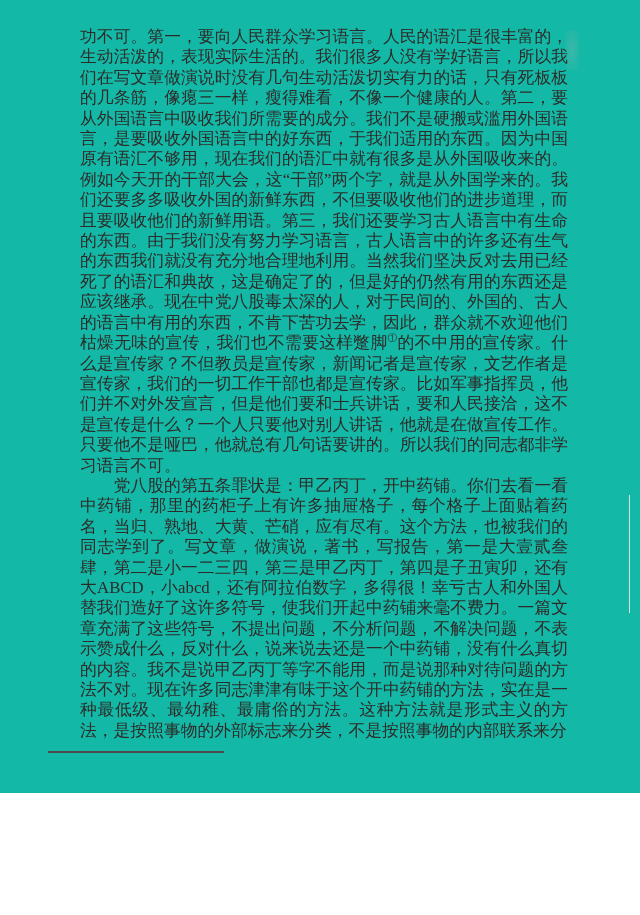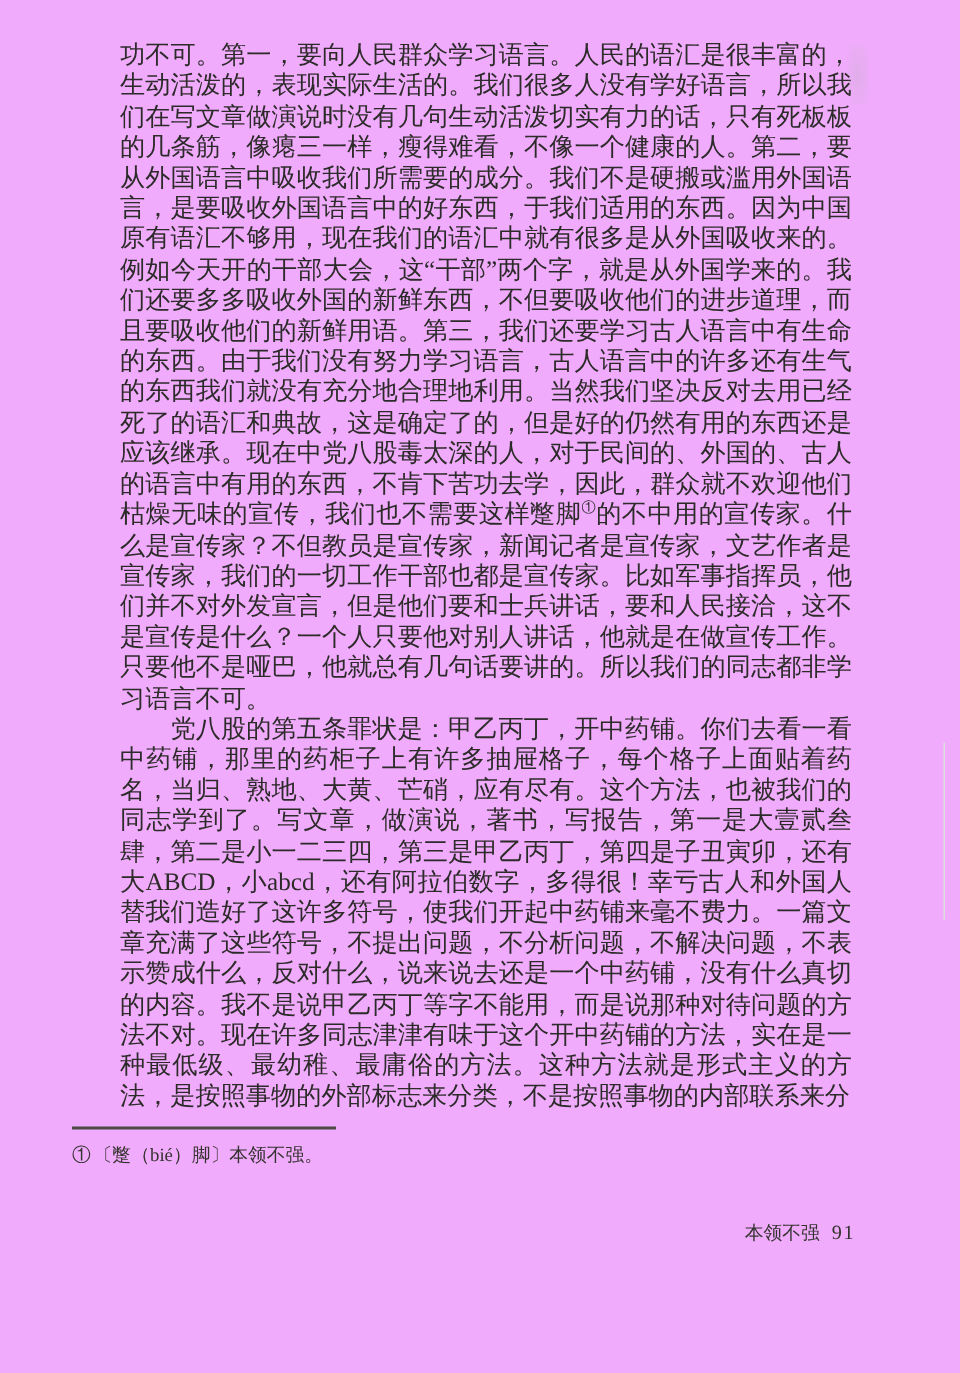--- a/index.html
+++ b/index.html
@@ -3,22 +3,22 @@
 <meta charset="utf-8">
 <style>
   html, body {
     margin: 0;
     padding: 0;
     background: #ffffff;
   }
   .scan-page {
     position: relative;
     width: 640px;
-    height: 915px;
-    background: #f0abfc;
+    height: 793px;
+    background: #14b8a6;
     overflow: hidden;
     font-family: "Liberation Serif", "DejaVu Serif", serif;
   }
   .body-text {
     position: absolute;
     left: 80px;
     top: 27px;
     width: 488px;
     height: 726px;
     overflow: hidden;
@@ -95,21 +95,20 @@
 
 <div class="scan-page">
 
   <div class="body-text">
     <p class="para"><span>功不可。第一，要向人民群众学习语言。人民的语汇是很丰富的，生动活泼的，表现实际生活的。我们很多人没有学好语言，所以我们在写文章做演说时没有几句生动活泼切实有力的话，只有死板板的几条筋，像瘪三一样，瘦得难看，不像一个健康的人。第二，要从外国语言中吸收我们所需要的成分。我们不是硬搬或滥用外国语言，是要吸收外国语言中的好东西，于我们适用的东西。因为中国原有语汇不够用，现在我们的语汇中就有很多是从外国吸收来的。例如今天开的干部大会，这“干部”两个字，就是从外国学来的。我们还要多多吸收外国的新鲜东西，不但要吸收他们的进步道理，而且要吸收他们的新鲜用语。第三，我们还要学习古人语言中有生命的东西。由于我们没有努力学习语言，古人语言中的许多还有生气的东西我们就没有充分地合理地利用。当然我们坚决反对去用已经死了的语汇和典故，这是确定了的，但是好的仍然有用的东西还是应该继承。现在中党八股毒太深的人，对于民间的、外国的、古人的语言中有用的东西，不肯下苦功去学，因此，群众就不欢迎他们枯燥无味的宣传，我们也不需要这样蹩脚</span><sup class="fn-ref">①</sup><span>的不中用的宣传家。什么是宣传家？不但教员是宣传家，新闻记者是宣传家，文艺作者是宣传家，我们的一切工作干部也都是宣传家。比如军事指挥员，他们并不对外发宣言，但是他们要和士兵讲话，要和人民接洽，这不是宣传是什么？一个人只要他对别人讲话，他就是在做宣传工作。只要他不是哑巴，他就总有几句话要讲的。所以我们的同志都非学习语言不可。</span></p>
     <p class="para indent">党八股的第五条罪状是：甲乙丙丁，开中药铺。你们去看一看中药铺，那里的药柜子上有许多抽屉格子，每个格子上面贴着药名，当归、熟地、大黄、芒硝，应有尽有。这个方法，也被我们的同志学到了。写文章，做演说，著书，写报告，第一是大壹贰叁肆，第二是小一二三四，第三是甲乙丙丁，第四是子丑寅卯，还有大ABCD，小abcd，还有阿拉伯数字，多得很！幸亏古人和外国人替我们造好了这许多符号，使我们开起中药铺来毫不费力。一篇文章充满了这些符号，不提出问题，不分析问题，不解决问题，不表示赞成什么，反对什么，说来说去还是一个中药铺，没有什么真切的内容。我不是说甲乙丙丁等字不能用，而是说那种对待问题的方法不对。现在许多同志津津有味于这个开中药铺的方法，实在是一种最低级、最幼稚、最庸俗的方法。这种方法就是形式主义的方法，是按照事物的外部标志来分类，不是按照事物的内部联系来分</p>
   </div>
 
   <div class="footnote-area">
     <div class="footnote-divider"></div>
-    <p class="footnote"><span class="fn-marker">①</span><span>〔蹩（bié）脚〕本领不强。</span></p>
   </div>
 
   <div class="page-footer">
     <span>本领不强</span><span class="page-number">91</span>
   </div>
 
   <div class="scan-artifact-line"></div>
   <div class="scan-smudge"></div>
 
 </div>

